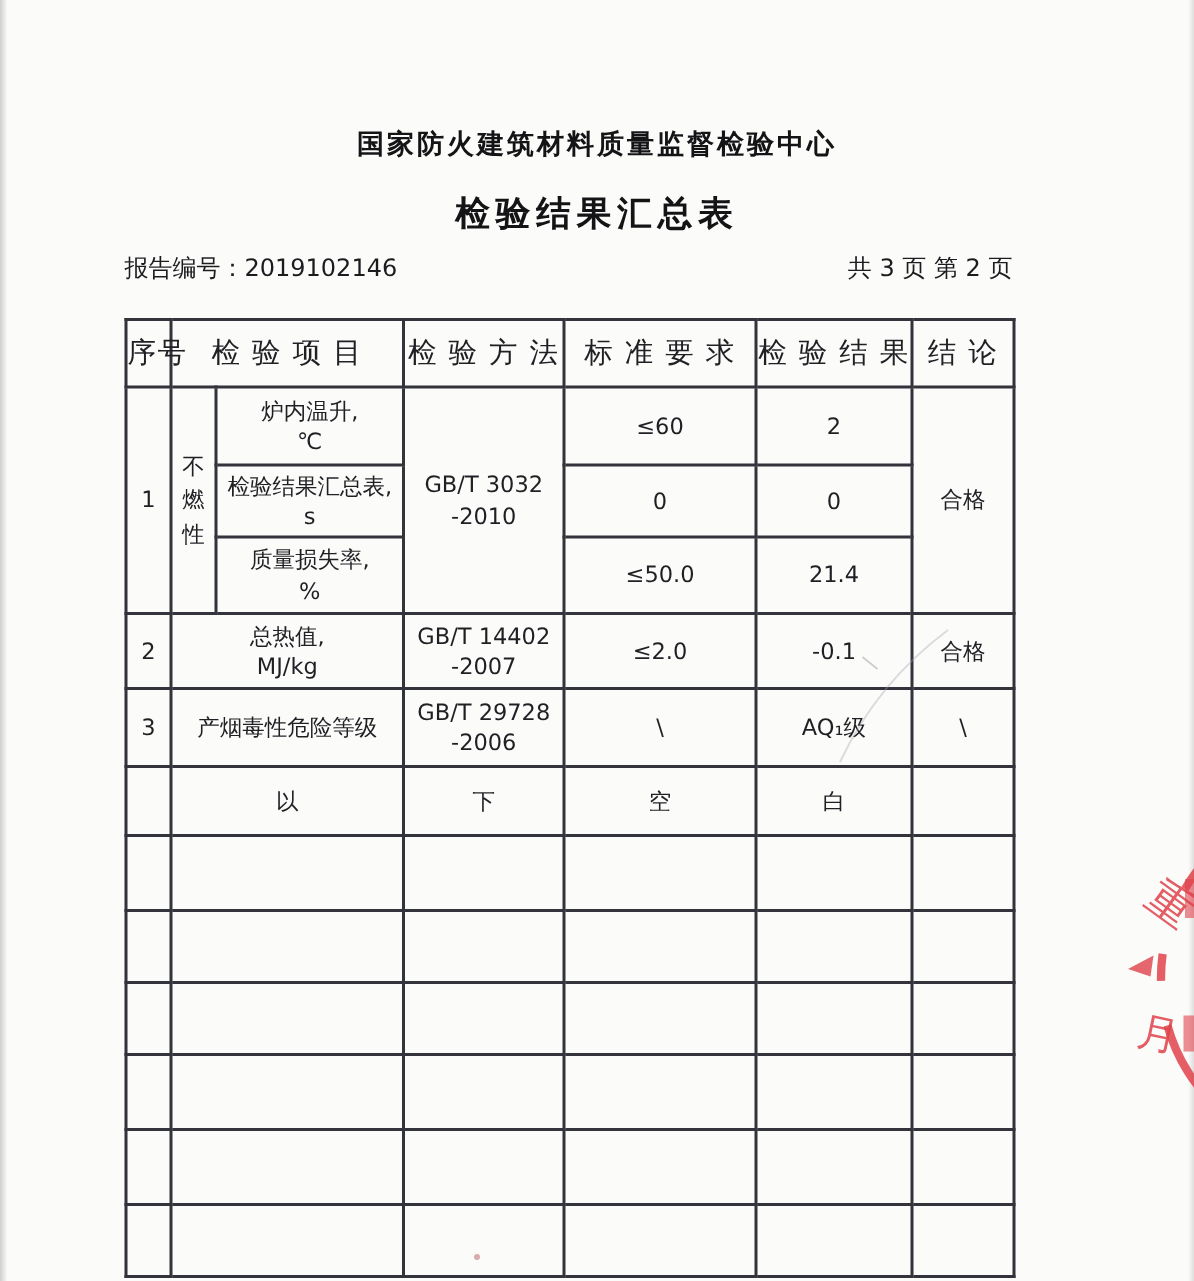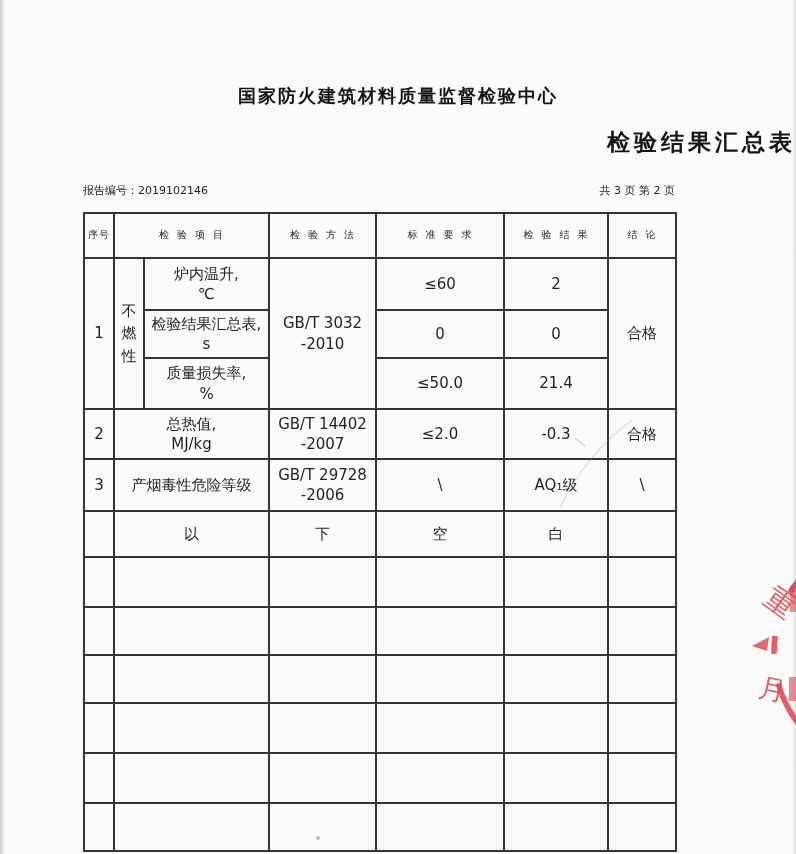--- a/index.html
+++ b/index.html
@@ -15,40 +15,40 @@
   .edge-left{left:0;width:5px;background:linear-gradient(to right,#cfcfcf,rgba(251,251,249,0));}
   .edge-right{right:0;width:4px;background:linear-gradient(to left,#dedede,rgba(251,251,249,0));}
 
   .title1{
     position:absolute;top:84px;left:0;width:100%;margin:0;
     text-align:center;font-size:18px;font-weight:bold;letter-spacing:2px;
     color:#141417;
   }
   .title2{
     position:absolute;top:127px;left:0;width:100%;margin:0;
-    text-align:right;font-size:23px;font-weight:bold;letter-spacing:4px;
+    text-align:center;font-size:23px;font-weight:bold;letter-spacing:4px;
     color:#141417;
   }
   .meta{
-    position:absolute;top:183px;left:83px;width:592px;
+    position:absolute;top:169px;left:83px;width:592px;
     display:flex;justify-content:space-between;
-    font-size:11px;color:#1c1c20;
+    font-size:16px;color:#1c1c20;
   }
   .grid{
     position:absolute;top:212px;left:83px;width:592px;
     border-collapse:collapse;table-layout:fixed;
     font-size:15px;color:#1f1f24;
   }
   .grid th,.grid td{
     border:2px solid #33333c;
     text-align:center;vertical-align:middle;
     padding:0;font-weight:normal;
     white-space:pre-line;line-height:1.35;
   }
-  .grid th{font-size:10px;white-space:nowrap;letter-spacing:1px;font-family:Liberation Mono, monospace;}
+  .grid th{font-size:19px;white-space:nowrap;letter-spacing:1px;}
   td.cat{line-height:1.5;}
   tr.rh{height:45px;}
   tr.r1a{height:52px;}
   tr.r1b{height:48px;}
   tr.r1c{height:51px;}
   tr.r2{height:50px;}
   tr.r3{height:52px;}
   tr.rb{height:46px;}
   tr.re1{height:50px;} tr.re2{height:48px;} tr.re3{height:48px;}
   tr.re4{height:50px;} tr.re5{height:50px;} tr.re6{height:48px;}
@@ -121,21 +121,21 @@
         <td>21.4</td>
       </tr>
 
       <tr class="r2">
         <td>2</td>
         <td colspan="2">总热值,
 MJ/kg</td>
         <td>GB/T 14402
 -2007</td>
         <td>≤2.0</td>
-        <td>-0.3</td>
+        <td>-0.1</td>
         <td>合格</td>
       </tr>
 
       <tr class="r3">
         <td>3</td>
         <td colspan="2">产烟毒性危险等级</td>
         <td>GB/T 29728
 -2006</td>
         <td>\</td>
         <td>AQ₁级</td>

